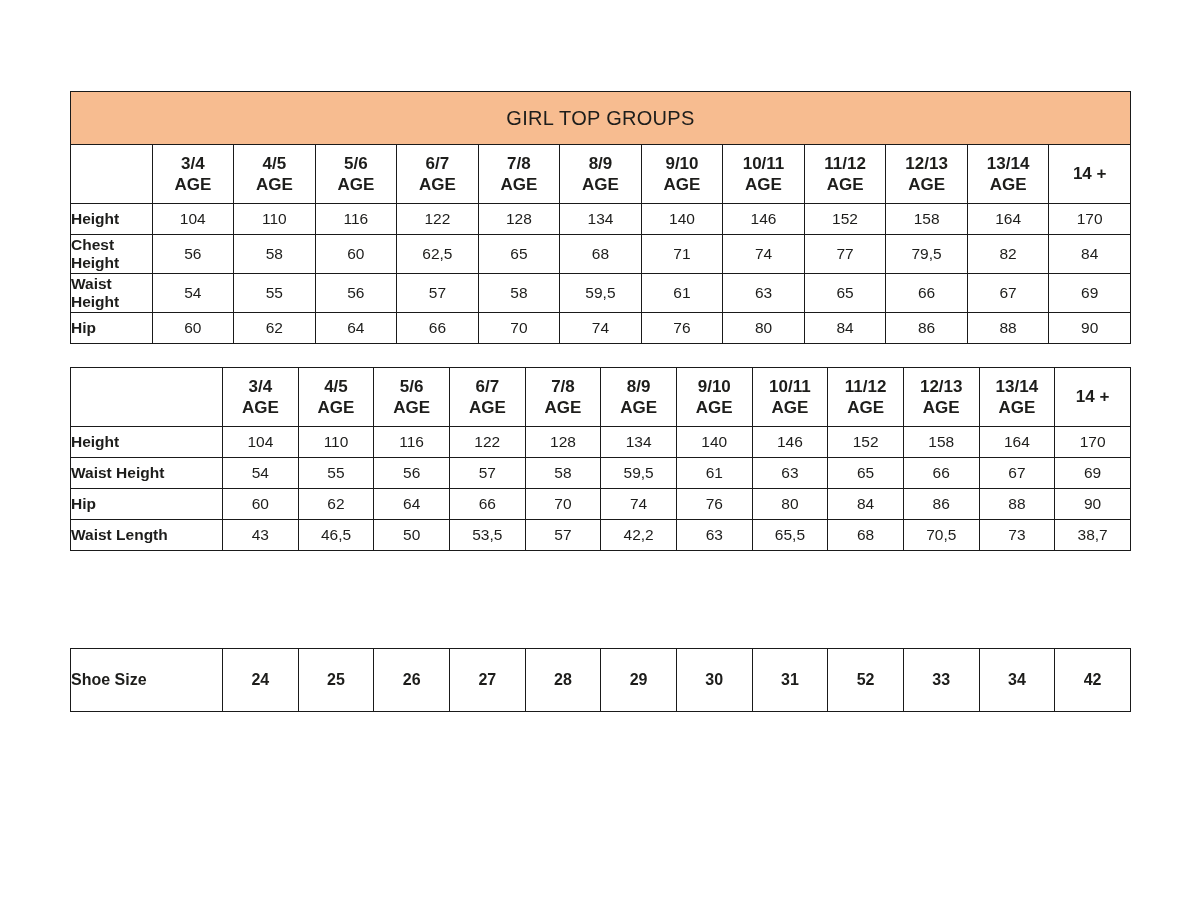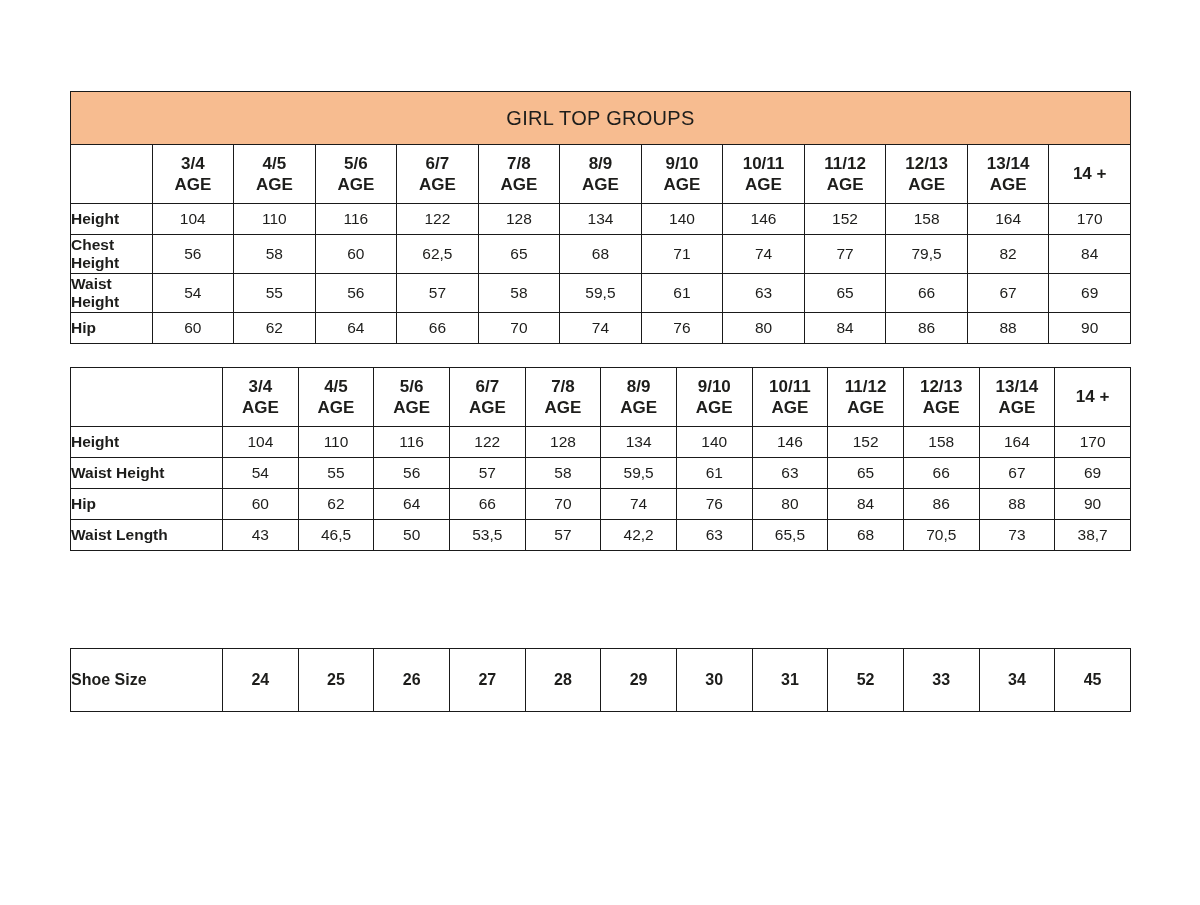--- a/index.html
+++ b/index.html
@@ -295,17 +295,17 @@
           <td class="val">25</td>
           <td class="val">26</td>
           <td class="val">27</td>
           <td class="val">28</td>
           <td class="val">29</td>
           <td class="val">30</td>
           <td class="val">31</td>
           <td class="val">52</td>
           <td class="val">33</td>
           <td class="val">34</td>
-          <td class="val">45</td>
+          <td class="val">42</td>
         </tr>
       </tbody>
     </table>
 </div>
 
 </body></html>

